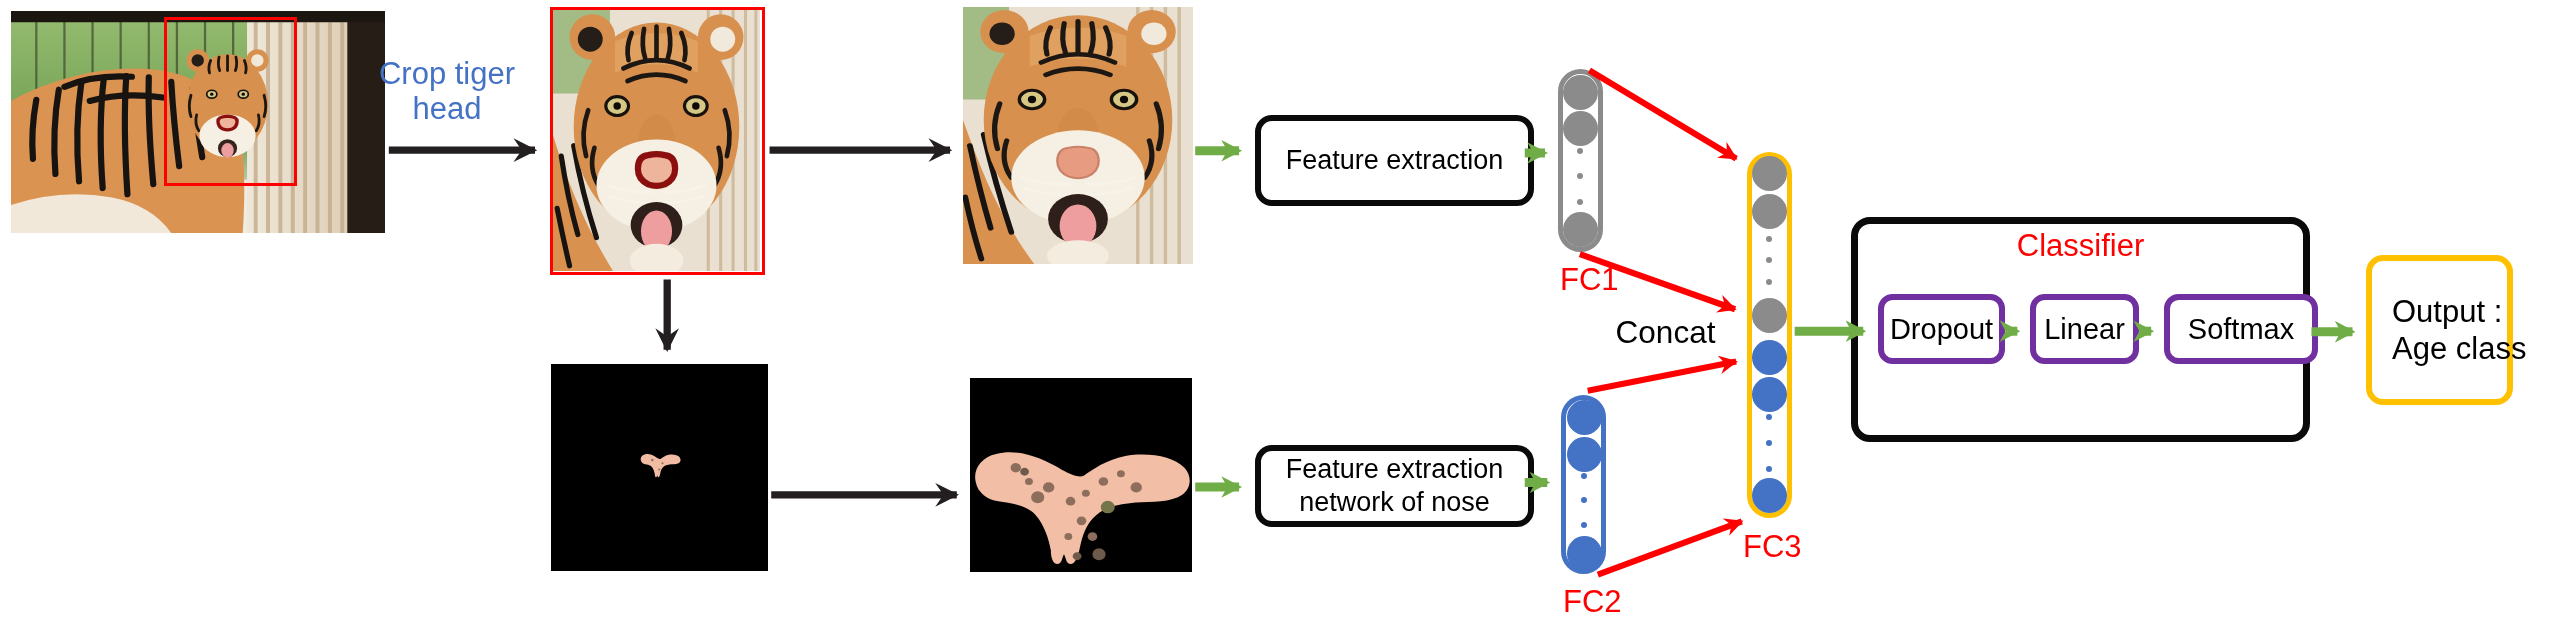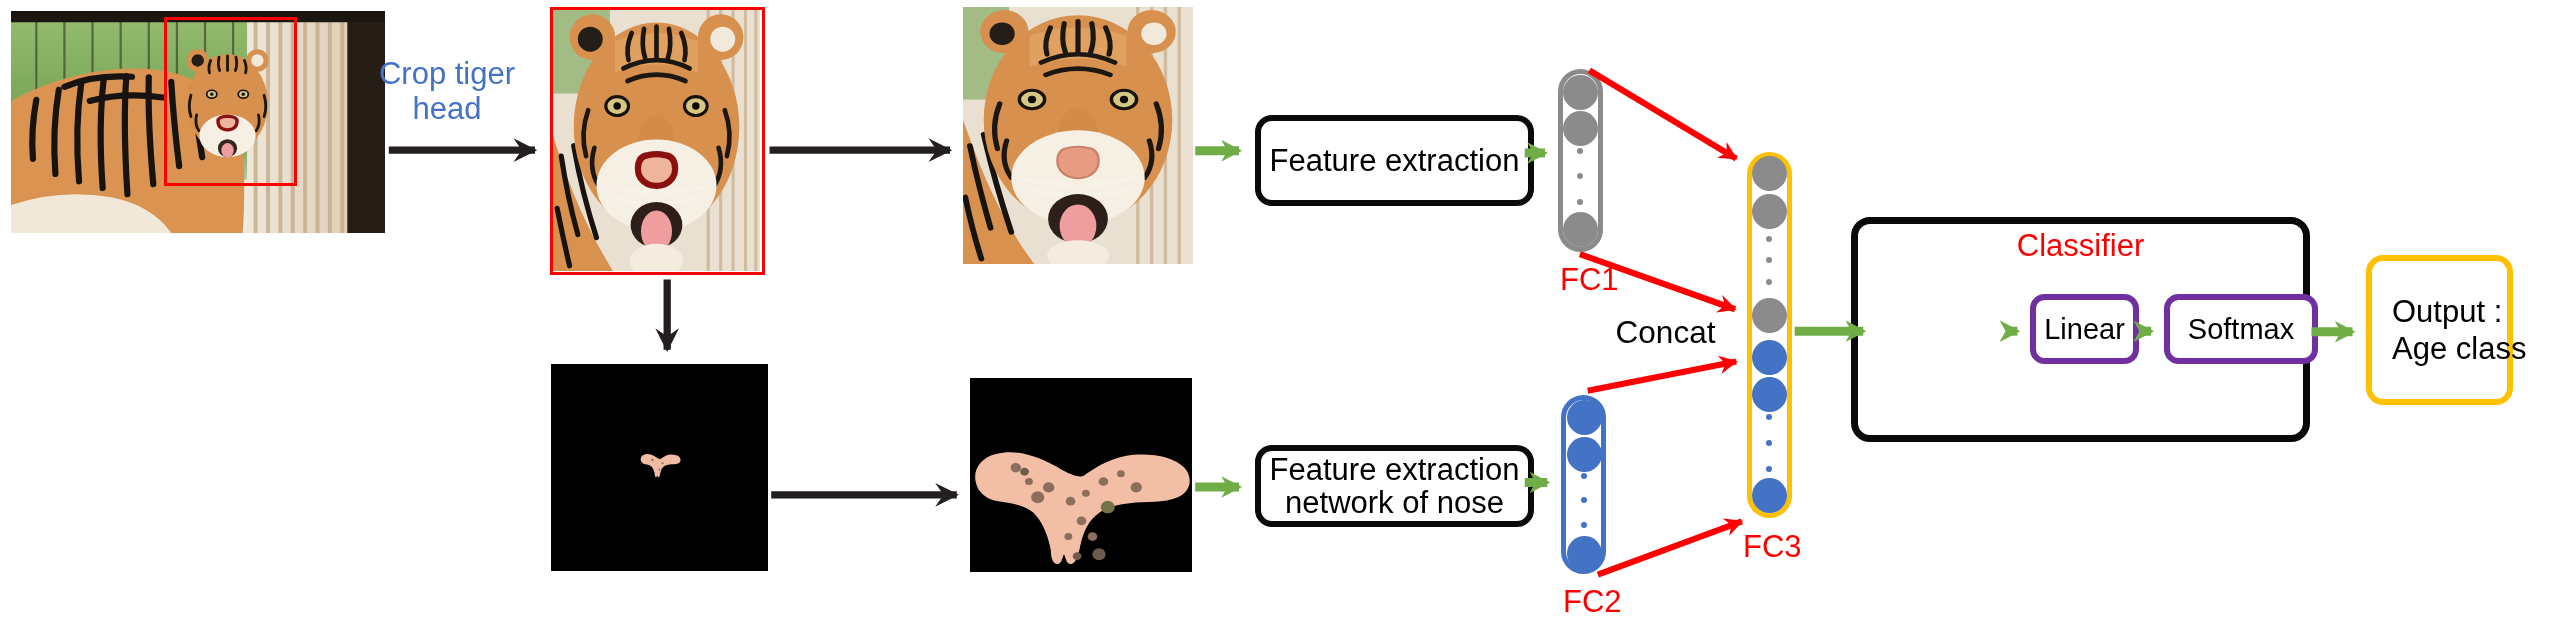--- a/index.html
+++ b/index.html
@@ -8,21 +8,21 @@
   }
   html,body{margin:0;padding:0;background:#fff;}
   #canvas{position:relative;width:2576px;height:636px;background:#fff;
     font-family:"Liberation Sans",sans-serif;overflow:hidden;}
   .abs{position:absolute;}
   .lbl{color:var(--blue);text-align:center;font-weight:400;}
   .lbl div{white-space:nowrap;}
   .imgbox{position:absolute;overflow:hidden;background:#000;}
   .netbox{position:absolute;border:6.2px solid #0a0a0a;border-radius:17px;background:#fff;
     color:#000;text-align:center;display:flex;flex-direction:column;justify-content:center;}
-  .netbox div{font-size:31px;line-height:33px;white-space:nowrap;}
+  .netbox div{font-size:27px;line-height:33px;white-space:nowrap;}
   .pill{position:absolute;border-radius:25px;background:#fff;box-sizing:border-box;}
   .pill.gray{border:5.6px solid var(--gray);}
   .pill.blue{border:5.6px solid var(--nodeblue);}
   .pill.gold{border:5.6px solid var(--gold);}
   .node{position:absolute;width:35px;height:35px;border-radius:50%;}
   .node.gray{background:var(--gray);}
   .node.blue{background:var(--nodeblue);}
   .dot{position:absolute;width:6.2px;height:6.2px;border-radius:50%;}
   .dot.gray{background:var(--gray);}
   .dot.blue{background:var(--nodeblue);}
@@ -327,20 +327,21 @@
   <div class="dot blue" style="left:1766px;top:440px;"></div>
   <div class="dot blue" style="left:1766px;top:466px;"></div>
   <div class="node blue" style="left:1752px;top:478px;"></div>
   <div class="fc-lbl" style="left:1743px;top:529px;">FC3</div>
 
   <div class="abs" style="left:1609px;top:314px;width:113px;text-align:center;color:#000;font-size:31.5px;">Concat</div>
 
   <div id="classifier">
     <div class="title">Classifier</div>
   </div>
+  <div class="stage" style="left:1878px;top:294px;width:127px;height:70px;box-sizing:border-box;">Dropout</div>
   <div class="stage" style="left:2030px;top:294px;width:109px;height:70px;box-sizing:border-box;">Linear</div>
   <div class="stage" style="left:2164px;top:294px;width:154px;height:70px;box-sizing:border-box;">Softmax</div>
 
   <div id="output-box">
     <div>Output :</div>
     <div>Age class</div>
   </div>
 
   <svg id="wires" width="2576" height="636" viewBox="0 0 4578 1131">
     <defs>

